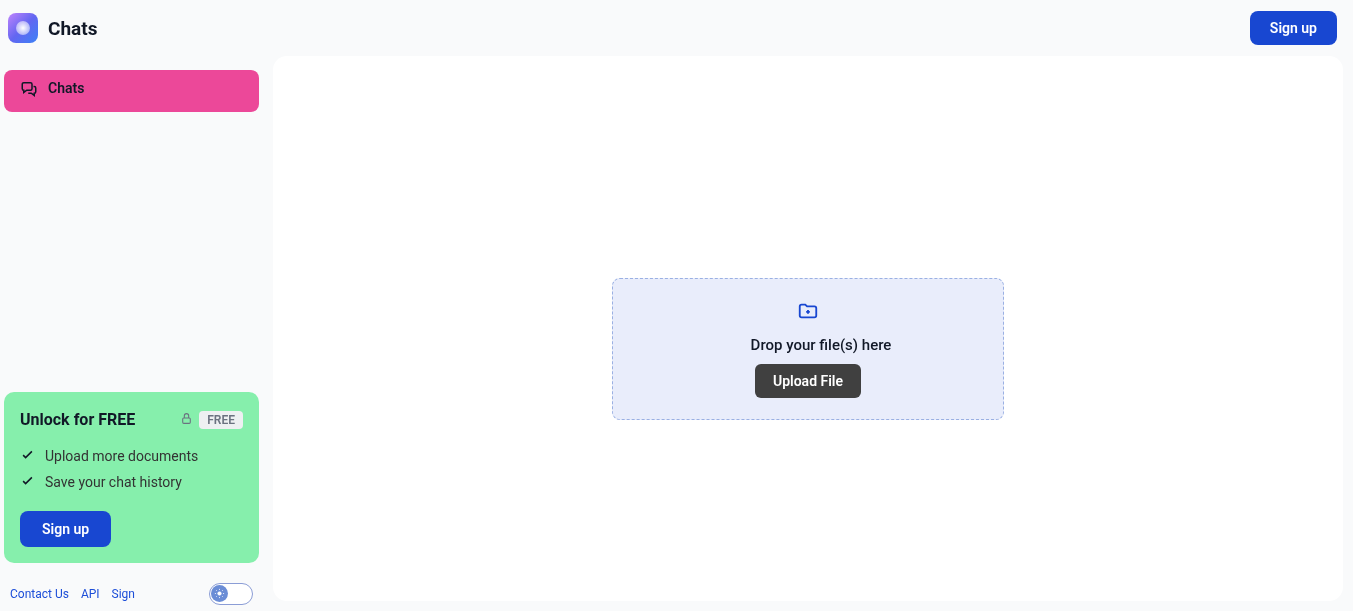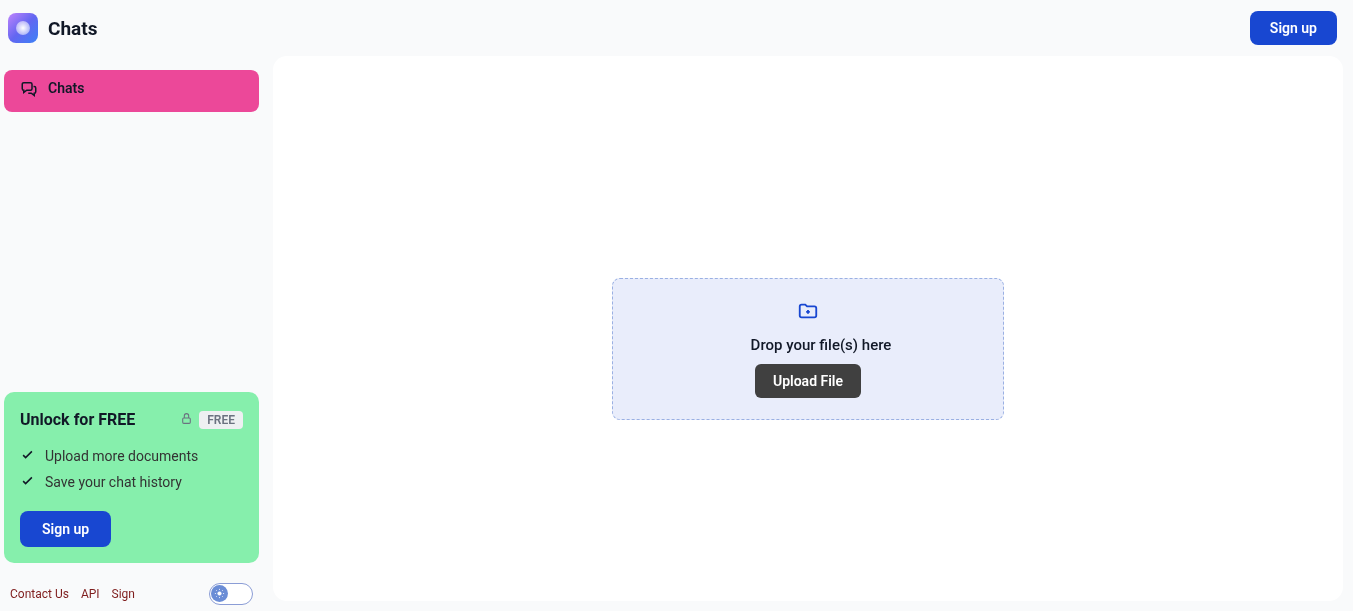--- a/index.html
+++ b/index.html
@@ -162,21 +162,21 @@
       align-items: center;
       justify-content: space-between;
       padding: 10px 10px 6px;
     }
     .footer-links {
       display: flex;
       gap: 12px;
     }
     .footer-link {
       font-size: 12px;
-      color: #7f1d1d;
+      color: #1d4ed8;
       cursor: pointer;
     }
     .theme-toggle {
       width: 44px;
       height: 22px;
       border: 1.5px solid #8b9dd6;
       border-radius: 999px;
       background: #fff;
       position: relative;
       cursor: pointer;

